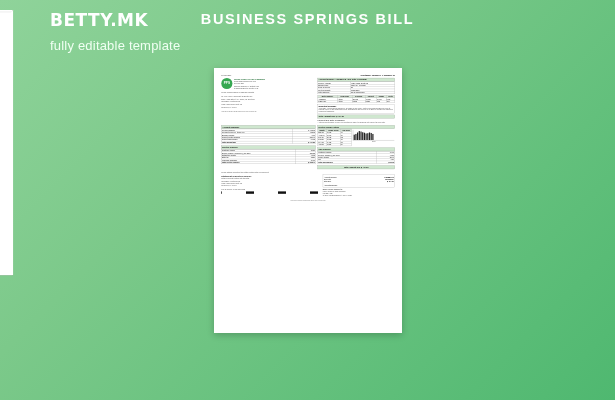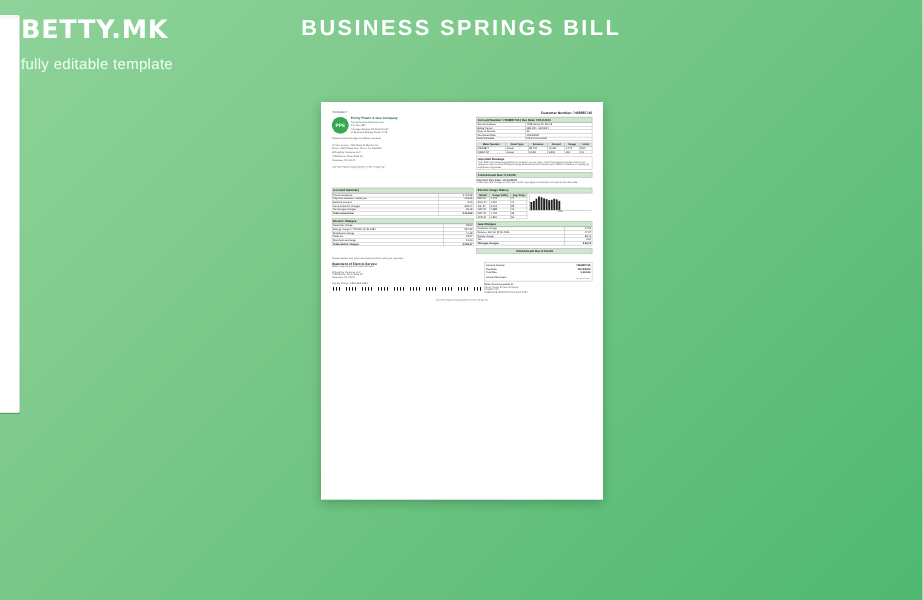--- a/index.html
+++ b/index.html
@@ -2,23 +2,23 @@
 <html><head>
 <meta charset="utf-8">
 <style>
   html,body{margin:0;padding:0;}
   body{
     width:615px;height:400px;overflow:hidden;
     font-family:"Liberation Sans", sans-serif;
     background:linear-gradient(135deg,#8fd39a 0%,#7cc98a 35%,#63c07c 70%,#4fb870 100%);
     position:relative;
   }
-  .brand{position:absolute;left:14px;top:10px;}
+  .brand{position:absolute;left:14px;top:10px;padding-left:36px;}
   .brand-name{font-size:17px;font-weight:bold;color:#ffffff;letter-spacing:.5px;font-family:"DejaVu Sans",sans-serif;}
-  .brand-sub{font-size:10px;color:#f0fff2;margin-top:8px;letter-spacing:.2px;}
+  .brand-sub{font-size:13px;color:#f0fff2;margin-top:8px;letter-spacing:.2px;}
   .title{position:absolute;left:0;right:0;top:11px;text-align:center;font-size:14.5px;
     font-weight:bold;color:#ffffff;letter-spacing:1.6px;}
   .filetags{position:absolute;right:14px;top:10px;display:flex;gap:6px;}
   .tag{width:21px;height:25px;border-radius:2px;position:relative;background:#fff;
     box-shadow:0 1px 2px rgba(0,0,0,.25);}
   .tag .corner{position:absolute;right:0;top:0;width:6px;height:6px;background:#d9d9d9;
     clip-path:polygon(0 0,100% 100%,100% 0);}
   .tag .lbl{position:absolute;left:0;right:0;bottom:4px;text-align:center;font-size:7px;font-weight:bold;}
   .tag.doc .lbl{color:#2a5699;}
   .tag .bar{position:absolute;left:2px;right:2px;top:4px;height:2px;background:#ececec;}

